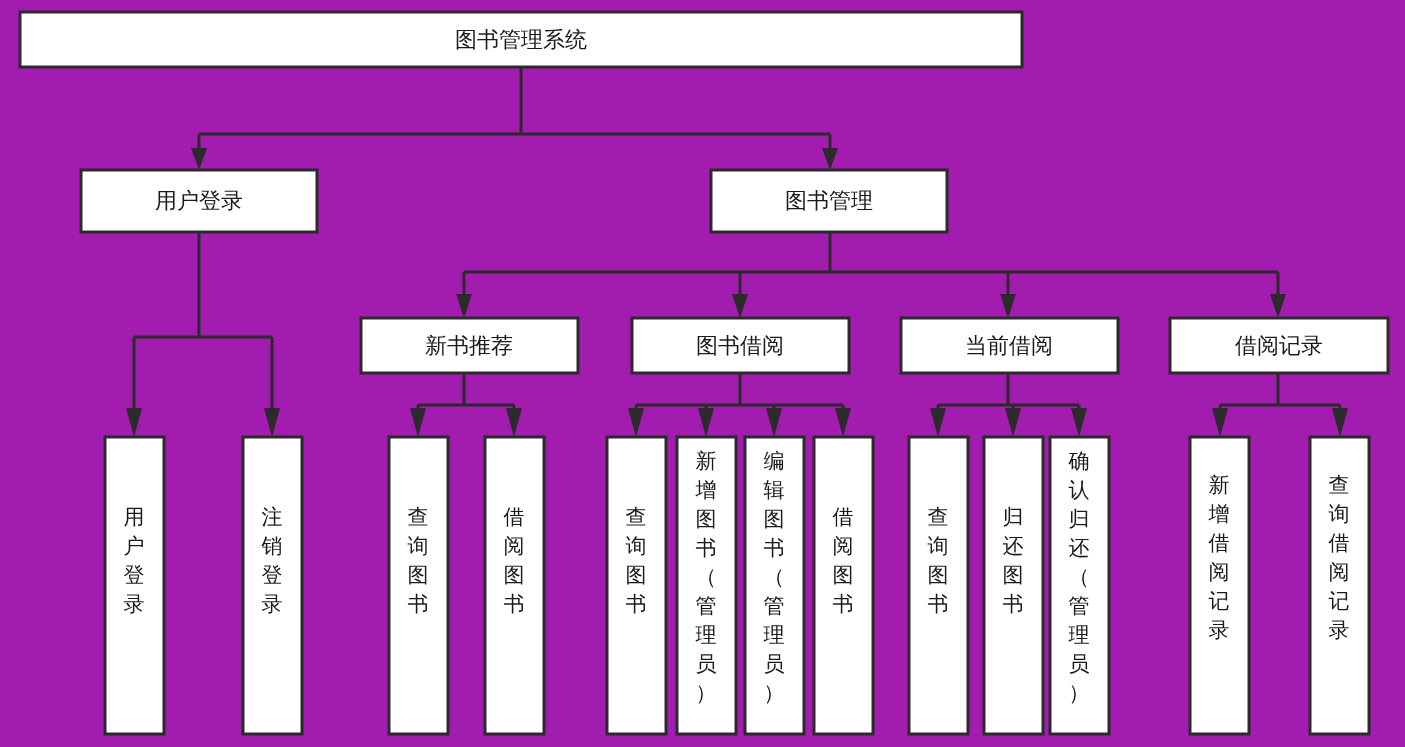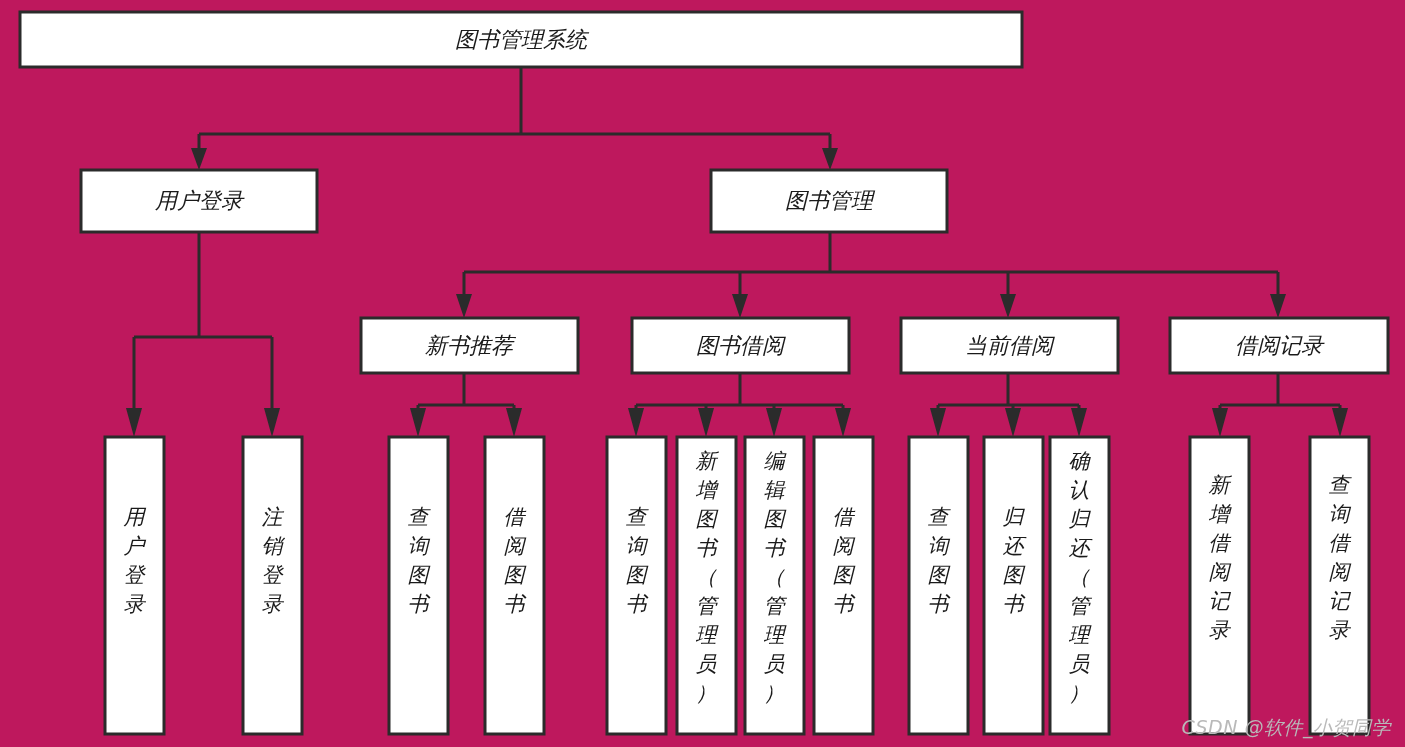--- a/index.html
+++ b/index.html
@@ -8,23 +8,22 @@
     padding: 0;
     background: #ffffff;
   }
   body {
     font-family: "DejaVu Sans", "Liberation Sans", sans-serif;
   }
   #diagram-root {
     position: relative;
     width: 1405px;
     height: 747px;
-    background: #be185d;
+    background: #a21caf;
     overflow: hidden;
-    font-style: italic;
   }
   svg.tree-canvas {
     position: absolute;
     left: 0;
     top: 0;
     width: 1405px;
     height: 747px;
     display: block;
   }
   .node-box {
@@ -242,15 +241,14 @@
       <text class="node-label-v" x="1219" y="492"><tspan x="1219" dy="0">新</tspan><tspan x="1219" dy="29">增</tspan><tspan x="1219" dy="29">借</tspan><tspan x="1219" dy="29">阅</tspan><tspan x="1219" dy="29">记</tspan><tspan x="1219" dy="29">录</tspan></text>
     </g>
 
     <g>
       <rect class="node-box" x="1310" y="437" width="59" height="297"></rect>
       <text class="node-label-v" x="1339" y="492"><tspan x="1339" dy="0">查</tspan><tspan x="1339" dy="29">询</tspan><tspan x="1339" dy="29">借</tspan><tspan x="1339" dy="29">阅</tspan><tspan x="1339" dy="29">记</tspan><tspan x="1339" dy="29">录</tspan></text>
     </g>
 
   </svg>
 
-  <div class="watermark-text">CSDN @软件_小贺同学</div>
 
 </div>
 
 </body></html>

